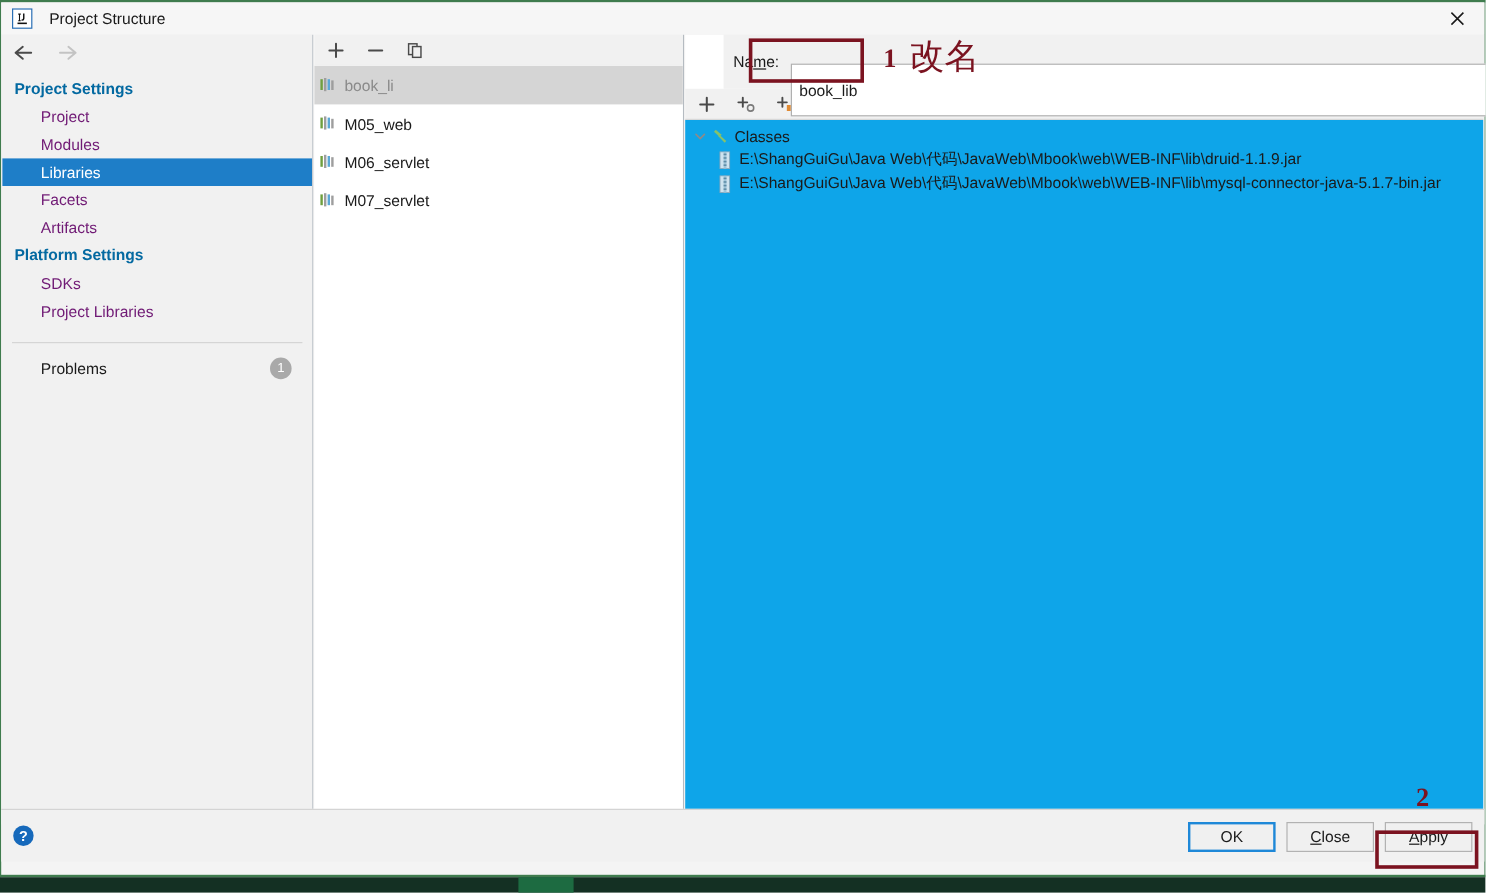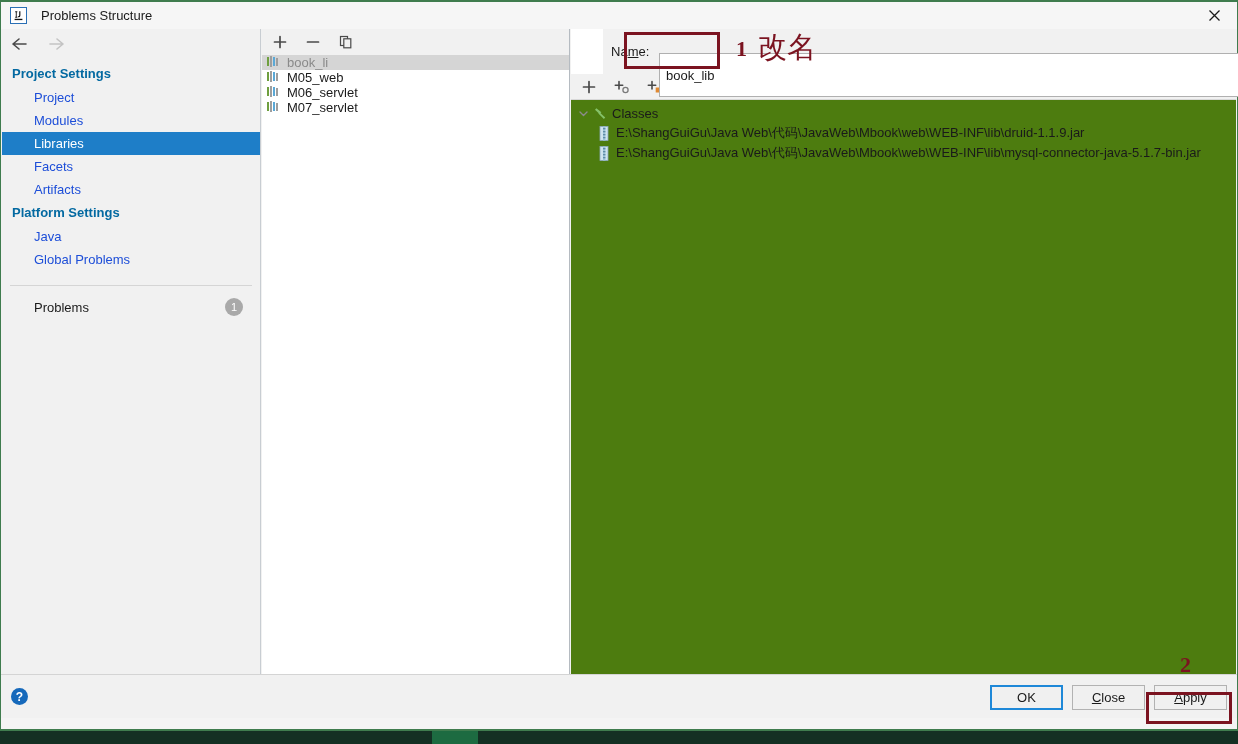--- a/index.html
+++ b/index.html
@@ -82,21 +82,21 @@
     font-weight: bold;
     font-size: 13px;
     color: #0369a1;
     padding: 4px 0 4px 10px;
     line-height: 16px;
   }
   .nav-item {
     padding: 4px 0 4px 32px;
     line-height: 15px;
     font-size: 13px;
-    color: #1d4ed8;
+    color: #701a75;
     cursor: default;
     height: 23px;
   }
   .nav-item.selected {
     background: #1e7ec8;
     color: #ffffff;
   }
   .nav-sep {
     margin: 14px 8px 0 8px;
     border-top: 1px solid #d5d5d5;
@@ -136,22 +136,22 @@
   }
   .tb-btn {
     width: 20px; height: 20px;
     display: flex; align-items: center; justify-content: center;
     cursor: default;
   }
   .tb-btn svg { display:block; }
 
   .lib-list { padding-top: 0; background:#fff; height: calc(100% - 27px); }
   .lib-row {
-    height: 15px;
-    display: flex; align-items: flex-start;
+    height: 32px;
+    display: flex; align-items: center;
     padding-left: 4px;
     font-size: 13px;
     color: #1a1a1a;
     cursor: default;
   }
   .lib-row.selected-inactive {
     background: #d5d5d5;
     color: #8a8a8a;
   }
   .lib-icon { width: 16px; height: 14px; margin-right: 5px; flex: none; }
@@ -202,21 +202,21 @@
   }
 
   .classes-toolbar {
     height: 26px;
     background: #f1f1f1;
     display: flex; align-items: center;
     padding-left: 8px;
     gap: 13px;
     border-bottom: 1px solid #d8d8d8;
   }
-  .tree-area { background: #4d7c0f; height: calc(100% - 72px); padding-top: 3px; }
+  .tree-area { background: #0ea5e9; height: calc(100% - 72px); padding-top: 3px; }
   .tree-node {
     height: 20px;
     display: flex; align-items: center;
     font-size: 13px;
     color: #1a1a1a;
     cursor: default;
   }
   .tree-node.root { padding-left: 4px; }
   .tree-node.child { padding-left: 24px; }
   .twisty { width: 16px; height: 16px; display:flex; align-items:center; justify-content:center; flex:none; }
@@ -281,21 +281,21 @@
 
     <div class="titlebar">
       <div class="app-icon">
         <svg width="13" height="13" viewBox="0 0 13 13">
           <rect x="0" y="0" width="13" height="13" fill="#ffffff"></rect>
           <path d="M3.2 2.2 h2.1 v1 h-.6 v4.6 h.6 v1 h-2.1 v-1 h.6 V3.2 h-.6 z" fill="#111"></path>
           <path d="M7.2 2.2 h1.2 v4.2 a1.9 1.9 0 0 1-1.9 1.9 h-.6 v-1.1 h.5 a.9 .9 0 0 0 .8-.9 z" fill="#111"></path>
           <rect x="2.6" y="9.8" width="7.8" height="1.3" fill="#111"></rect>
         </svg>
       </div>
-      <div class="title-text">Problems Structure</div>
+      <div class="title-text">Project Structure</div>
       <div class="titlebar-close">
         <svg width="13" height="13" viewBox="0 0 13 13">
           <path d="M1.5 1.5 L11.5 11.5 M11.5 1.5 L1.5 11.5" stroke="#1a1a1a" stroke-width="1.3" fill="none"></path>
         </svg>
       </div>
     </div>
 
     <div class="body-area">
 
       <div class="sidebar">
@@ -315,22 +315,22 @@
         <div class="nav-list">
 
           <div class="nav-group-title">Project Settings</div>
           <div class="nav-item">Project</div>
           <div class="nav-item">Modules</div>
           <div class="nav-item selected">Libraries</div>
           <div class="nav-item">Facets</div>
           <div class="nav-item">Artifacts</div>
 
           <div class="nav-group-title">Platform Settings</div>
-          <div class="nav-item">Java</div>
-          <div class="nav-item">Global Problems</div>
+          <div class="nav-item">SDKs</div>
+          <div class="nav-item">Project Libraries</div>
 
           <div class="nav-sep"></div>
 
           <div class="problems-row">
             <span>Problems</span>
             <span class="problems-badge">1</span>
           </div>
         </div>
       </div>
 

